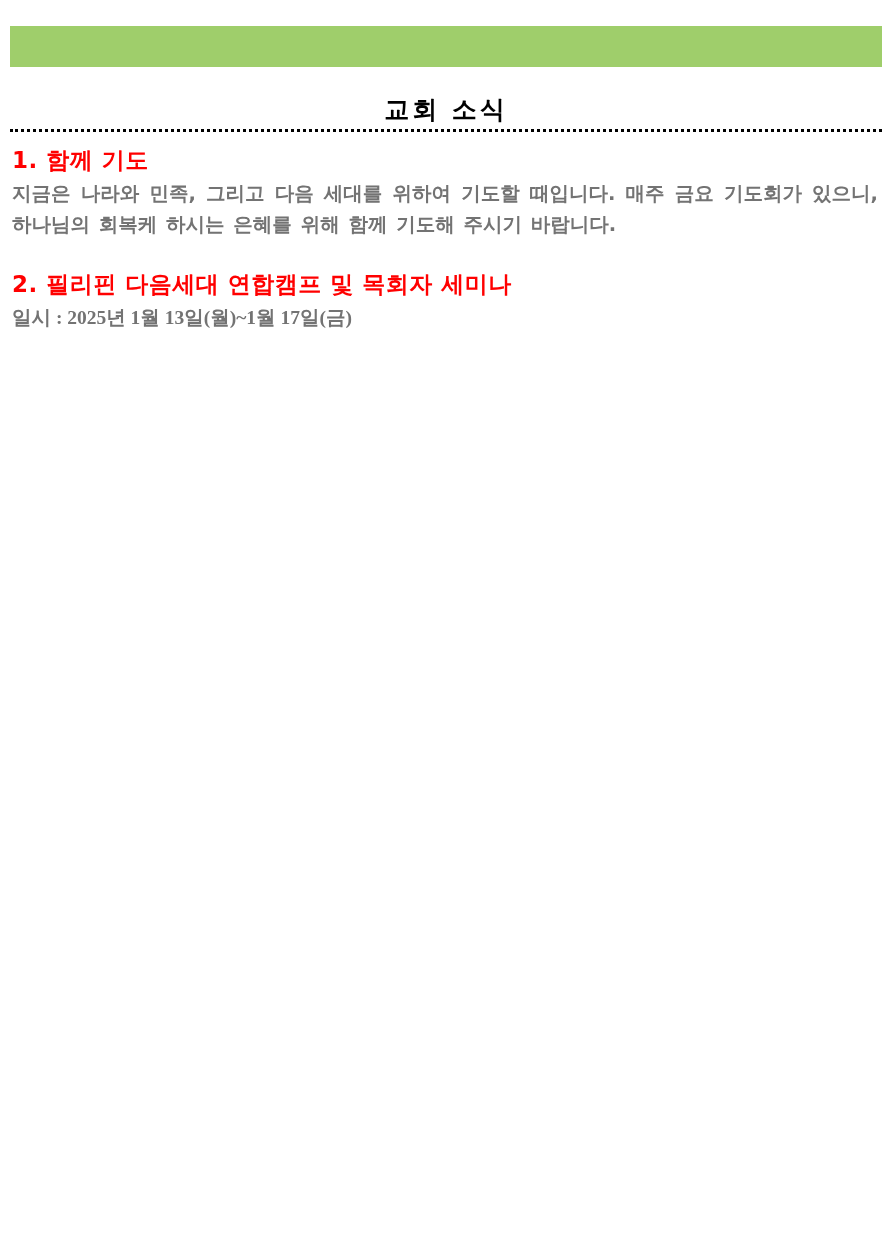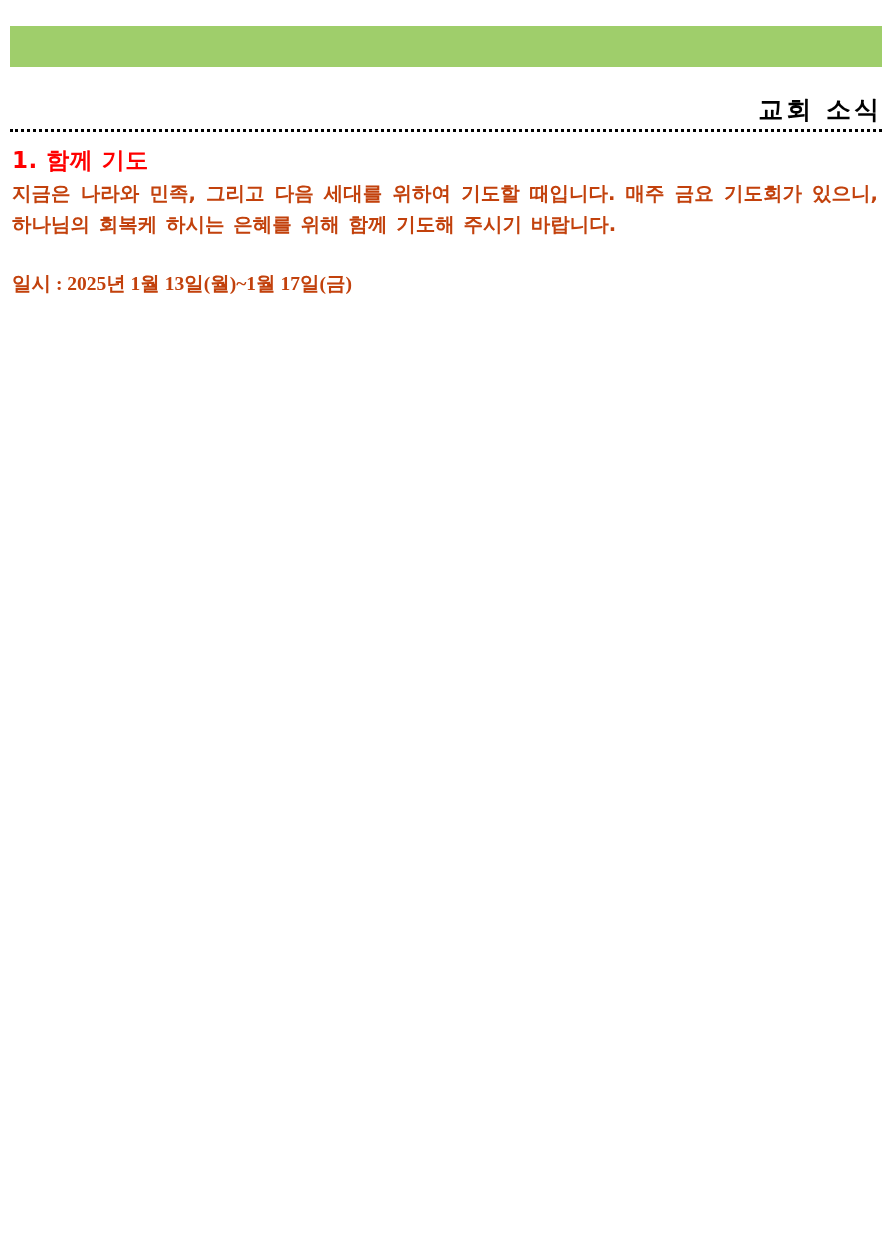--- a/index.html
+++ b/index.html
@@ -34,21 +34,21 @@
   }
 
   
   .header-area {
     position: absolute;
     left: 10px;
     top: 96px;
     width: 872px;
   }
   .header-title {
-    text-align: right;
+    text-align: center;
     font-size: 25px;
     font-weight: bold;
     letter-spacing: 3px;
     line-height: 28px;
     color: #000000;
     padding-right: 0px;
   }
   .dotted-rule {
     margin-top: 5px;
     border-top: 3px dotted #000000;
@@ -72,21 +72,21 @@
     color: #ff0000;
     font-weight: bold;
     font-size: 23px;
     line-height: 32px;
     letter-spacing: 0.5px;
     margin: 0 0 2px 0;
     white-space: nowrap;
   }
 
   .item-body {
-    color: #c2410c;
+    color: #737373;
     font-size: 19.5px;
     font-weight: bold;
     line-height: 31px;
     letter-spacing: 0px;
     margin: 0;
   }
 
   .justified {
     text-align: justify;
     text-align-last: left;
@@ -114,20 +114,21 @@
   <div class="content">
 
     <div class="item">
       <p class="item-title">1. 함께 기도</p>
       <p class="item-body justified">지금은 나라와 민족, 그리고 다음 세대를 위하여 기도할 때입니다. 매주 금요 기도회가 있으니, 하나님의 회복케 하시는 은혜를 위해 함께 기도해 주시기 바랍니다.</p>
     </div>
 
     <div class="gap-1"></div>
 
     <div class="item">
+      <p class="item-title">2. 필리핀 다음세대 연합캠프 및 목회자 세미나</p>
       <p class="item-body nowrap">일시 : 2025년 1월 13일(월)~1월 17일(금)</p>
     </div>
 
     <div class="gap-2"></div>
 
     <div class="item">
     </div>
 
   </div>
 </div>

